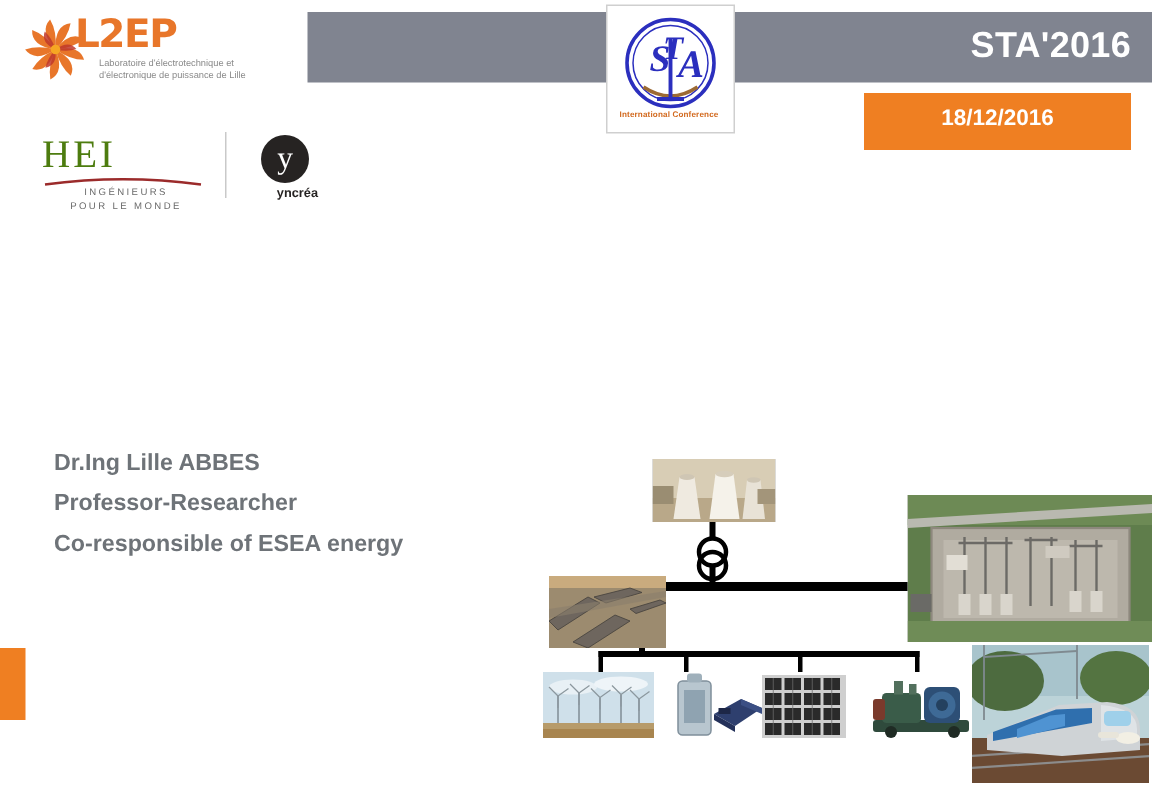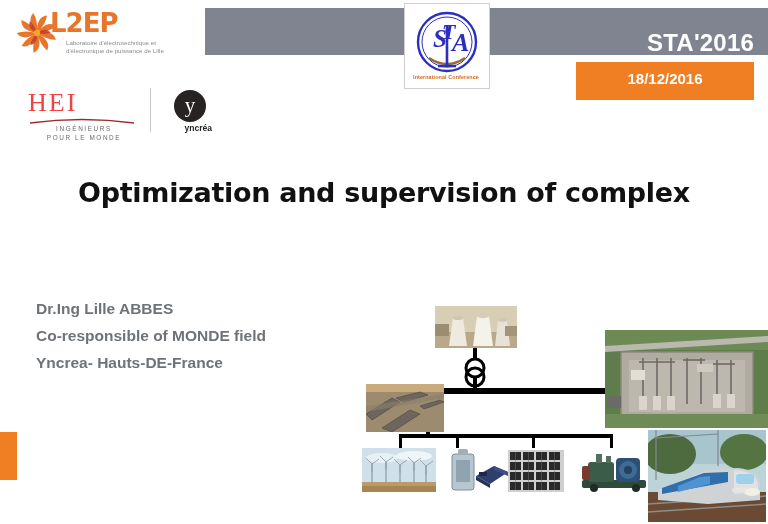--- a/index.html
+++ b/index.html
@@ -2,38 +2,38 @@
 <html><head>
 <meta charset="utf-8">
 <style>
   html,body{margin:0;padding:0;background:#fff;}
   body{width:768px;height:524px;overflow:hidden;position:relative;
        font-family:"Liberation Sans",sans-serif;}
   .slide{position:absolute;inset:0;background:#ffffff;}
 
   
   .gray-bar{position:absolute;left:205px;top:8px;width:563px;height:47px;background:#808490;}
-  .sta-title{position:absolute;right:14px;top:17px;color:#ffffff;font-size:24px;font-weight:bold;letter-spacing:.2px;margin-top:12px;}
+  .sta-title{position:absolute;right:14px;top:17px;color:#ffffff;font-size:24px;font-weight:bold;letter-spacing:.2px;}
   .date-box{position:absolute;left:576px;top:62px;width:178px;height:38px;background:#ef7f22;}
   .date-text{position:absolute;left:576px;top:70px;width:178px;text-align:center;color:#ffffff;font-size:15px;font-weight:bold;}
 
   
   .sta-logo{position:absolute;left:404px;top:3px;width:84px;height:84px;background:#ffffff;border:1px solid #cfcfcf;}
   .sta-logo svg{display:block;}
   .sta-caption{position:absolute;left:404px;top:74px;width:84px;text-align:center;font-size:5.4px;color:#d2691e;font-weight:bold;letter-spacing:.1px;}
 
   
   .l2ep{position:absolute;left:14px;top:8px;width:178px;height:52px;}
   .l2ep-mark{position:absolute;left:0;top:2px;width:46px;height:46px;}
   .l2ep-word{position:absolute;left:36px;top:0px;font-size:26px;font-weight:bold;color:#e8762a;letter-spacing:-1px;font-family:"DejaVu Sans",sans-serif;}
   .l2ep-sub{position:absolute;left:52px;top:31px;font-size:6.2px;color:#8a8a8a;line-height:8px;width:130px;}
 
   
   .hei{position:absolute;left:28px;top:88px;width:110px;height:52px;}
-  .hei-word{position:absolute;left:0;top:0;font-size:26px;color:#ef4444;letter-spacing:2px;font-family:"Liberation Serif",serif;}
+  .hei-word{position:absolute;left:0;top:0;font-size:26px;color:#4d7c0f;letter-spacing:2px;font-family:"Liberation Serif",serif;}
   .hei-swoosh{position:absolute;left:0;top:30px;width:108px;height:7px;}
   .hei-tag{position:absolute;left:6px;top:36px;width:100px;text-align:center;font-size:6.4px;color:#6b6b6b;letter-spacing:1.6px;line-height:9px;}
   .divider{position:absolute;left:150px;top:88px;width:1px;height:44px;background:#c9c9c9;}
   .yncrea{position:absolute;left:168px;top:90px;width:44px;height:48px;}
   .ync-circle{position:absolute;left:6px;top:0;width:32px;height:32px;border-radius:50%;background:#262322;}
   .ync-y{position:absolute;left:6px;top:0;width:32px;height:32px;line-height:31px;text-align:center;color:#fff;font-size:21px;font-family:"Liberation Serif",serif;}
   .ync-word{position:absolute;left:0;top:33px;width:44px;text-align:right;font-size:8.5px;font-weight:bold;color:#262322;}
 
   
   .title{position:absolute;left:34px;top:175px;width:700px;text-align:center;
@@ -119,27 +119,26 @@
   </div>
   <div class="divider"></div>
 
   <div class="yncrea">
     <div class="ync-circle"></div>
     <div class="ync-y">y</div>
     <div class="ync-word">yncréa</div>
   </div>
 
   <div class="title">
-    <div>Optimization and supervision of complex</div>
   </div>
 
   <div class="authors">
     <div>Dr.Ing Lille ABBES</div>
-    <div>Co-responsible of MONDE field</div>
-    <div>Yncrea- Hauts-DE-France</div>
+    <div>Professor-Researcher</div>
+    <div>Co-responsible of ESEA energy</div>
   </div>
 
   <div class="accent"></div>
 
   <div class="diagram">
 
     <div class="wire" style="left:113px;top:42px;width:4px;height:20px;"></div>
     <div class="wire" style="left:113px;top:76px;width:4px;height:18px;"></div>
     <div class="wire" style="left:70px;top:88px;width:178px;height:6px;"></div>
     <div class="wire" style="left:66px;top:92px;width:4px;height:14px;"></div>

